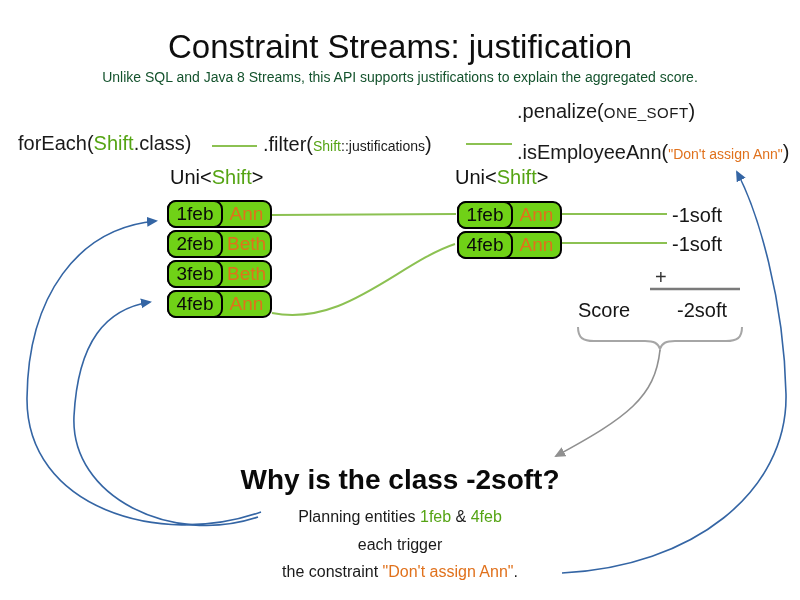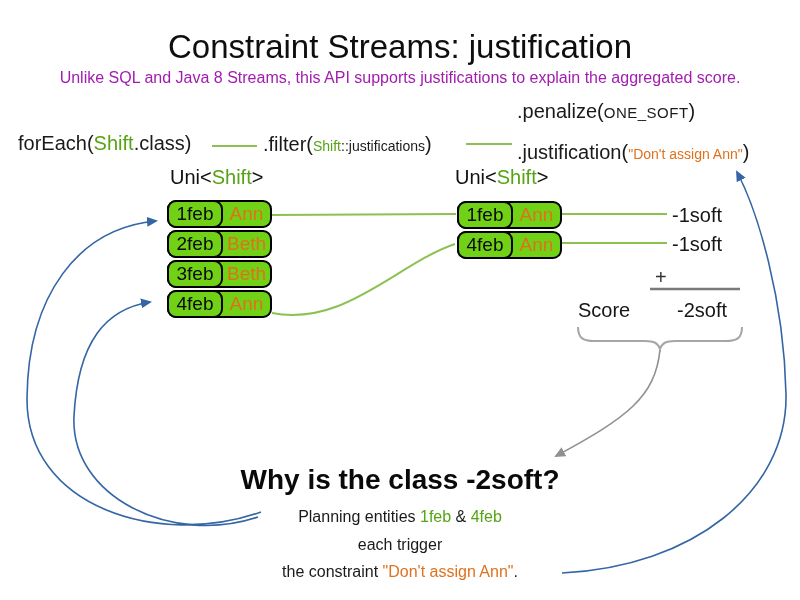--- a/index.html
+++ b/index.html
@@ -4,21 +4,21 @@
 <style>
   * { margin:0; padding:0; box-sizing:border-box; }
   html,body { background:#fff; }
   #slide {
     position:relative; width:800px; height:600px; background:#ffffff;
     font-family:"Liberation Sans", sans-serif; color:#1a1a1a; overflow:hidden;
   }
   .abs { position:absolute; white-space:nowrap; }
   .center { left:0; width:800px; text-align:center; }
   #title { top:20px; font-size:33px; font-weight:400; color:#0e0e0e;margin-top:8px; }
-  #subtitle { top:69px; font-size:16px; color:#a21caf; }
+  #subtitle { top:69px; font-size:14px; color:#14532d; }
   .code { font-size:20px; color:#1a1a1a; }
   .code .sm { font-size:14px; }
   .code .smc { font-size:15px; letter-spacing:0.5px; }
   .green-t { color:#55a414; }
   .orange-t { color:#e0711c; }
   .uni { font-size:20px; color:#111; }
   
   .tbl { position:absolute; display:flex; flex-direction:column; gap:2px; }
   .row { position:relative; width:105px; height:28px; background:#70d117;
          border:2px solid #000; border-radius:9px; }
@@ -80,21 +80,21 @@
 
   <div class="abs code" style="left:263px; top:133px;">
     <span>.filter(</span><span class="sm green-t">Shift</span><span class="sm">::justifications</span><span>)</span>
   </div>
 
   <div class="abs code" style="left:517px; top:100px;">
     <span>.penalize(</span><span class="smc">ONE_SOFT</span><span>)</span>
   </div>
 
   <div class="abs code" style="left:517px; top:141px;">
-    <span>.justification(</span><span class="sm orange-t">"Don't assign Ann"</span><span>)</span>
+    <span>.isEmployeeAnn(</span><span class="sm orange-t">"Don't assign Ann"</span><span>)</span>
   </div>
 
   <div class="abs uni" style="left:170px; top:166px;">
     <span>Uni&lt;</span><span class="green-t">Shift</span><span>&gt;</span>
   </div>
   <div class="abs uni" style="left:455px; top:166px;">
     <span>Uni&lt;</span><span class="green-t">Shift</span><span>&gt;</span>
   </div>
 
   <div class="tbl" style="left:167px; top:200px;">

